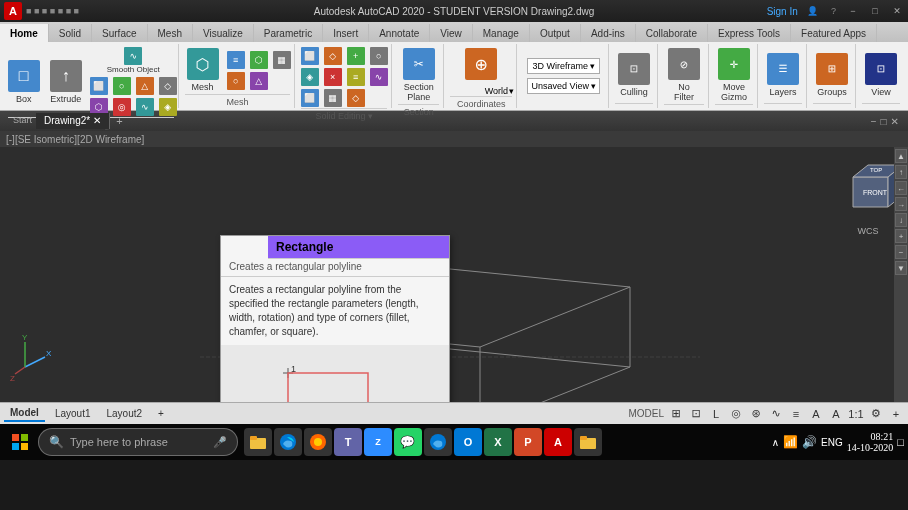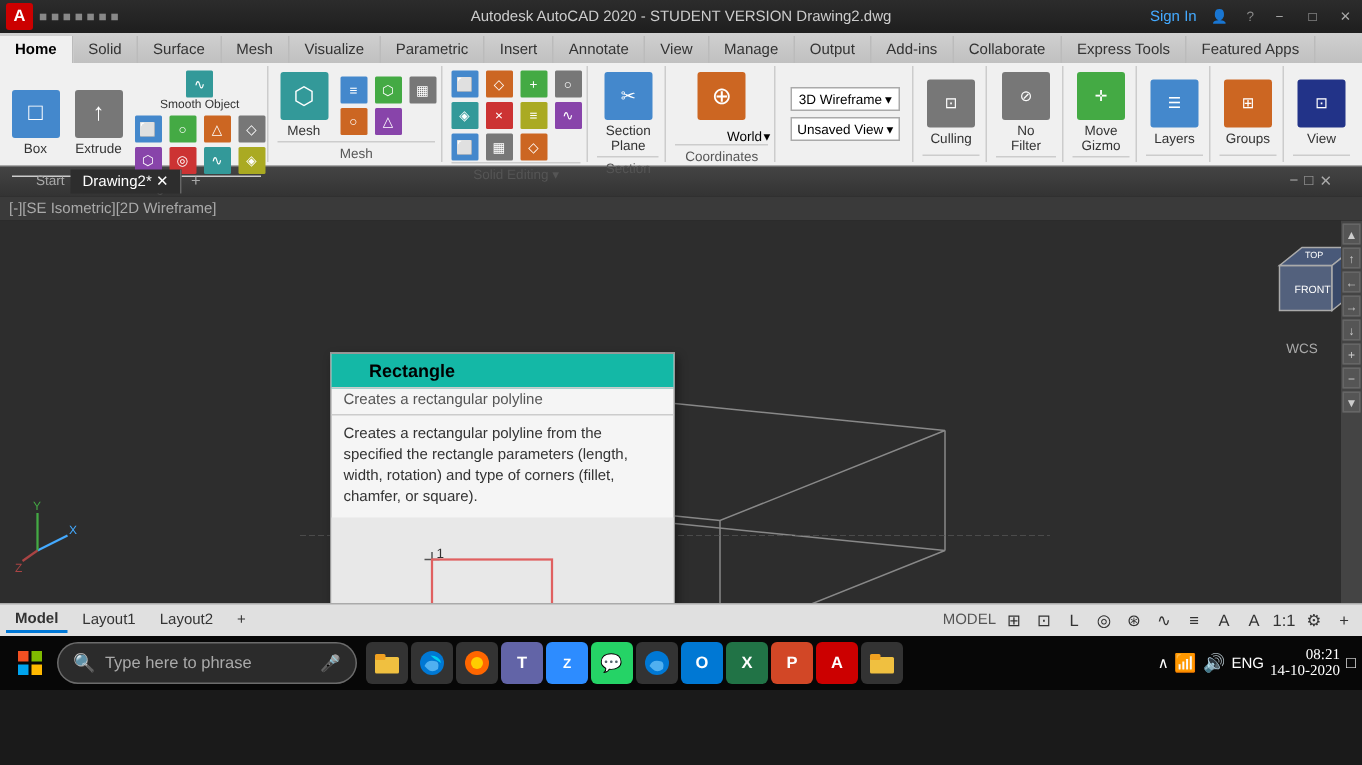--- a/index.html
+++ b/index.html
@@ -92,21 +92,21 @@
       cursor: pointer;
     }
 
     
     #drawing-titlebar {
       background: linear-gradient(to bottom, #444, #333);
       height: 20px;
       display: flex;
       align-items: center;
       justify-content: space-between;
-      padding: 0 20px;
+      padding: 0 9px;
       color: #ccc;
       font-size: 10px;
     }
     .drawing-tabs {
       display: flex;
       gap: 0;
     }
     .drawing-tab {
       padding: 2px 8px;
       background: #555;
@@ -129,25 +129,26 @@
       top: 88px;
       left: 220px;
       width: 230px;
       background: #f5f5f5;
       border: 1px solid #999;
       box-shadow: 2px 2px 6px rgba(0,0,0,0.4);
       z-index: 100;
       font-size: 11px;
     }
     #tooltip-popup .tooltip-title {
-      background: #14b8a6;
-      padding: 4px 25px;
+      background: #8b5cf6;
+      padding: 4px 8px;
       font-weight: bold;
       font-size: 12px;
       border-bottom: 1px solid #ccc;
+      margin-left: 47px;
     }
     #tooltip-popup .tooltip-subtitle {
       padding: 2px 8px 4px;
       color: #555;
       font-size: 10px;
       border-bottom: 1px solid #ccc;
     }
     #tooltip-popup .tooltip-body {
       padding: 6px 8px;
       color: #333;

